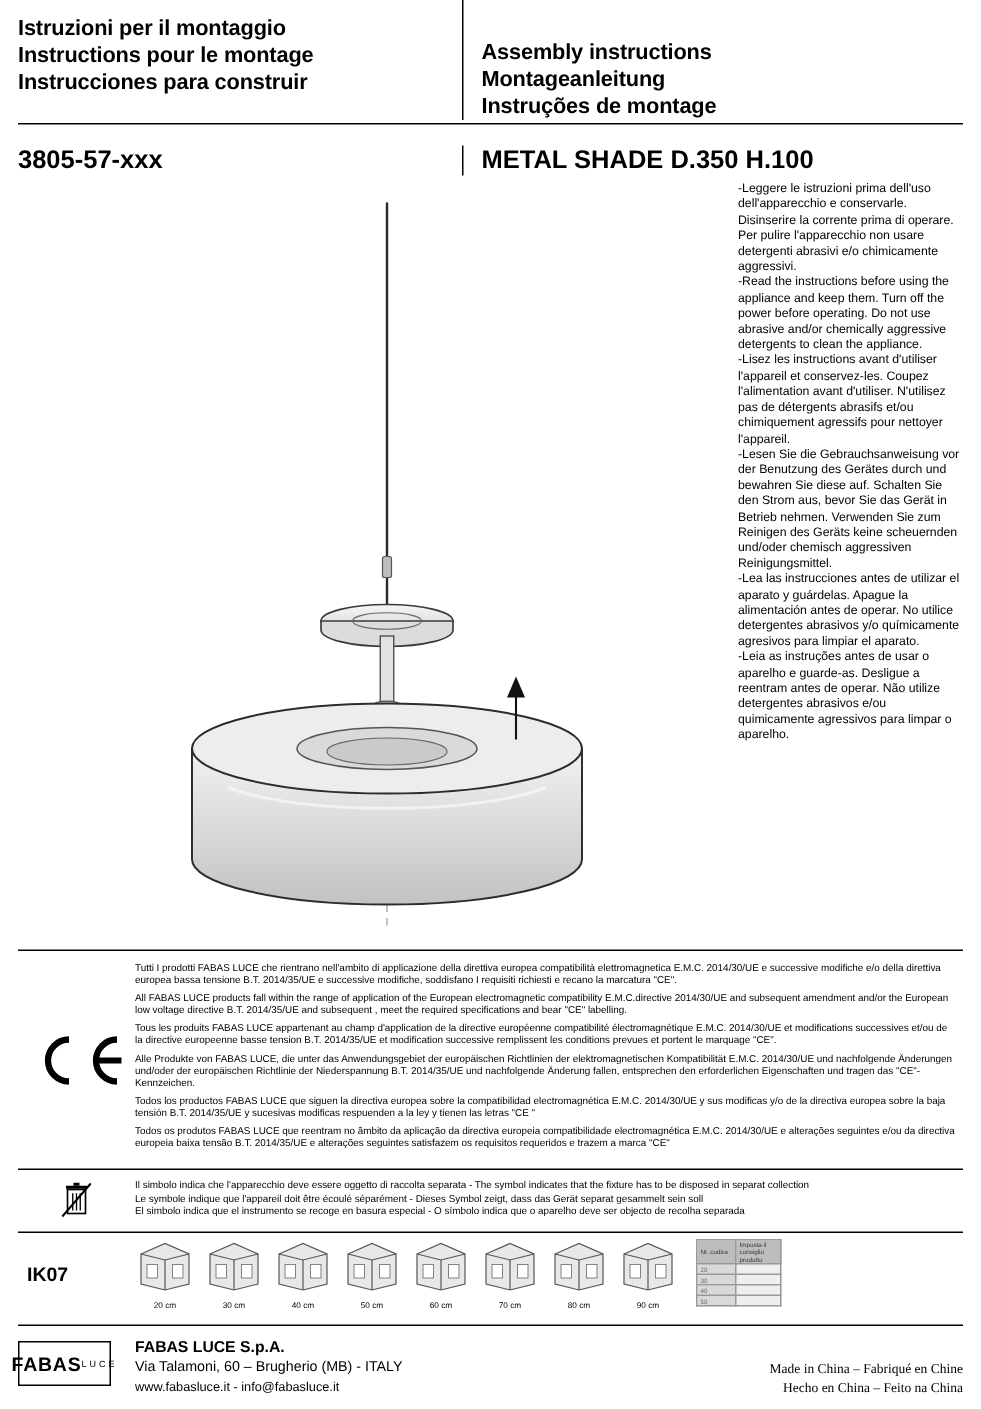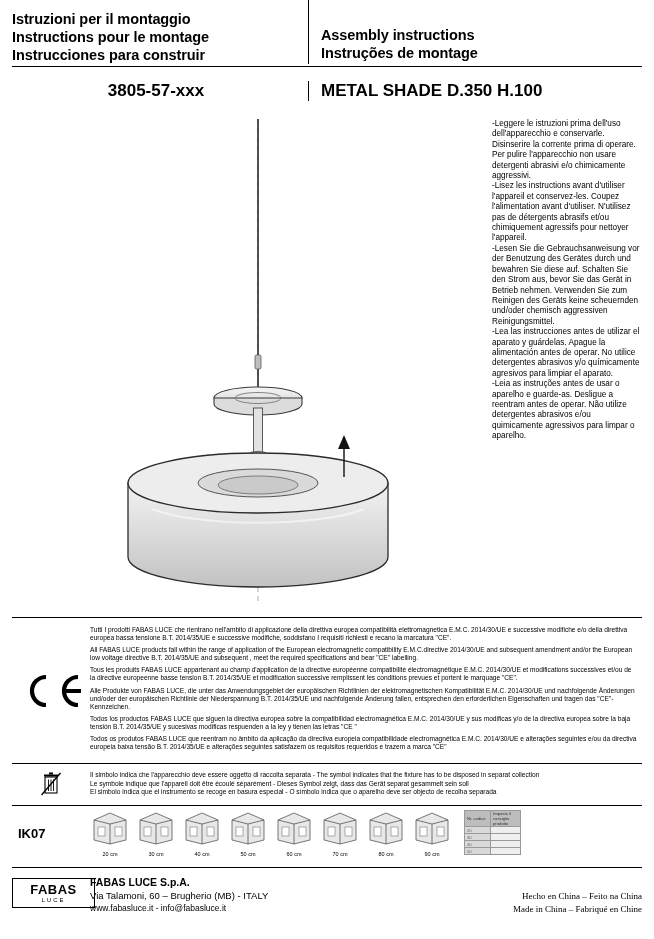--- a/index.html
+++ b/index.html
@@ -45,21 +45,20 @@
   }
   .code-row {
     display: flex;
     margin-top: 14px;
     margin-bottom: 4px;
   }
   .code-left {
     width: 297px;
     border-right: 1.5px solid #000;
     padding-right: 8px;
-    text-align: center;
   }
   .code-left .code {
     font-size: 17px;
     font-weight: bold;
   }
   .code-right {
     flex: 1;
     padding-left: 12px;
     font-size: 17px;
     font-weight: bold;
@@ -74,21 +73,21 @@
   .drawing-col {
     position: absolute;
     left: 0;
     top: 0;
     width: 492px;
     height: 513px;
   }
   .notes-col {
     position: absolute;
     right: 0;
-    top: 14px;
+    top: 0;
     width: 150px;
     font-size: 8.2px;
     line-height: 10.4px;
     text-align: left;
   }
   .notes-col p { margin: 0 0 0 0; }
 
   
   .drawing-svg { display:block; }
 
@@ -186,25 +185,24 @@
   .mini-table td.val { width: 30px; background:#efefef; }
 
   
   .footer {
     display: flex;
     padding-top: 8px;
     align-items: flex-start;
   }
   .logo-cell { width: 78px; padding-top: 2px; }
   .logo-box {
-    width: 83px;
+    width: 62px;
     height: 30px;
     border: 1px solid #000;
     display: flex;
-    flex-direction: column;
     align-items: center;
     justify-content: center;
     line-height: 1;
   }
   .logo-box .l1 { font-size: 13px; font-weight: bold; letter-spacing: 0.5px; }
   .logo-box .l2 { font-size: 6px; letter-spacing: 2px; margin-top: 1px; }
   .addr {
     flex: 1;
     font-size: 9.5px;
     line-height: 13px;
@@ -226,20 +224,21 @@
 <div class="page">
 
   <div class="header">
     <div class="header-left">
       <div class="h-title">Istruzioni per il montaggio</div>
       <div class="h-title">Instructions pour le montage</div>
       <div class="h-title">Instrucciones para construir</div>
     </div>
     <div class="header-right">
       <div class="h-title">Assembly instructions</div>
+      <div class="h-title">Montageanleitung</div>
       <div class="h-title">Instruções de montage</div>
     </div>
   </div>
 
   <div class="code-row">
     <div class="code-left">
       <div class="code">3805-57-xxx</div>
     </div>
     <div class="code-right">METAL SHADE D.350 H.100</div>
   </div>
@@ -304,20 +303,21 @@
 
         <g stroke="#111" stroke-width="1.4" fill="none">
           <path d="M232 528 A26 11 0 0 1 284 528"></path>
           <polygon points="230,520 226,534 238,530" fill="#111" stroke="none"></polygon>
         </g>
       </svg>
     </div>
 
     <div class="notes-col">
       <p>-Leggere le istruzioni prima dell'uso dell'apparecchio e conservarle. Disinserire la corrente prima di operare. Per pulire l'apparecchio non usare detergenti abrasivi e/o chimicamente aggressivi.</p>
+      <p>-Read the instructions before using the appliance and keep them. Turn off the power before operating. Do not use abrasive and/or chemically aggressive detergents to clean the appliance.</p>
       <p>-Lisez les instructions avant d'utiliser l'appareil et conservez-les. Coupez l'alimentation avant d'utiliser. N'utilisez pas de détergents abrasifs et/ou chimiquement agressifs pour nettoyer l'appareil.</p>
       <p>-Lesen Sie die Gebrauchsanweisung vor der Benutzung des Gerätes durch und bewahren Sie diese auf. Schalten Sie den Strom aus, bevor Sie das Gerät in Betrieb nehmen. Verwenden Sie zum Reinigen des Geräts keine scheuernden und/oder chemisch aggressiven Reinigungsmittel.</p>
       <p>-Lea las instrucciones antes de utilizar el aparato y guárdelas. Apague la alimentación antes de operar. No utilice detergentes abrasivos y/o químicamente agresivos para limpiar el aparato.</p>
       <p>-Leia as instruções antes de usar o aparelho e guarde-as. Desligue a reentram antes de operar. Não utilize detergentes abrasivos e/ou quimicamente agressivos para limpar o aparelho.</p>
     </div>
   </div>
 
   <div class="decl">
     <div class="ce-cell">
       <svg width="64" height="34" viewBox="0 0 64 34" xmlns="http://www.w3.org/2000/svg">
@@ -480,18 +480,18 @@
         <div class="l1">FABAS</div>
         <div class="l2">LUCE</div>
       </div>
     </div>
     <div class="addr">
       <div class="co">FABAS LUCE S.p.A.</div>
       <div>Via Talamoni, 60 – Brugherio (MB) - ITALY</div>
       <div class="web">www.fabasluce.it - info@fabasluce.it</div>
     </div>
     <div class="made">
+      <div>Made in China – Fabriqué en Chine</div>
       <div>Hecho en China – Feito na China</div>
-      <div>Made in China – Fabriqué en Chine</div>
     </div>
   </div>
 
 </div>
 
 </body></html>

